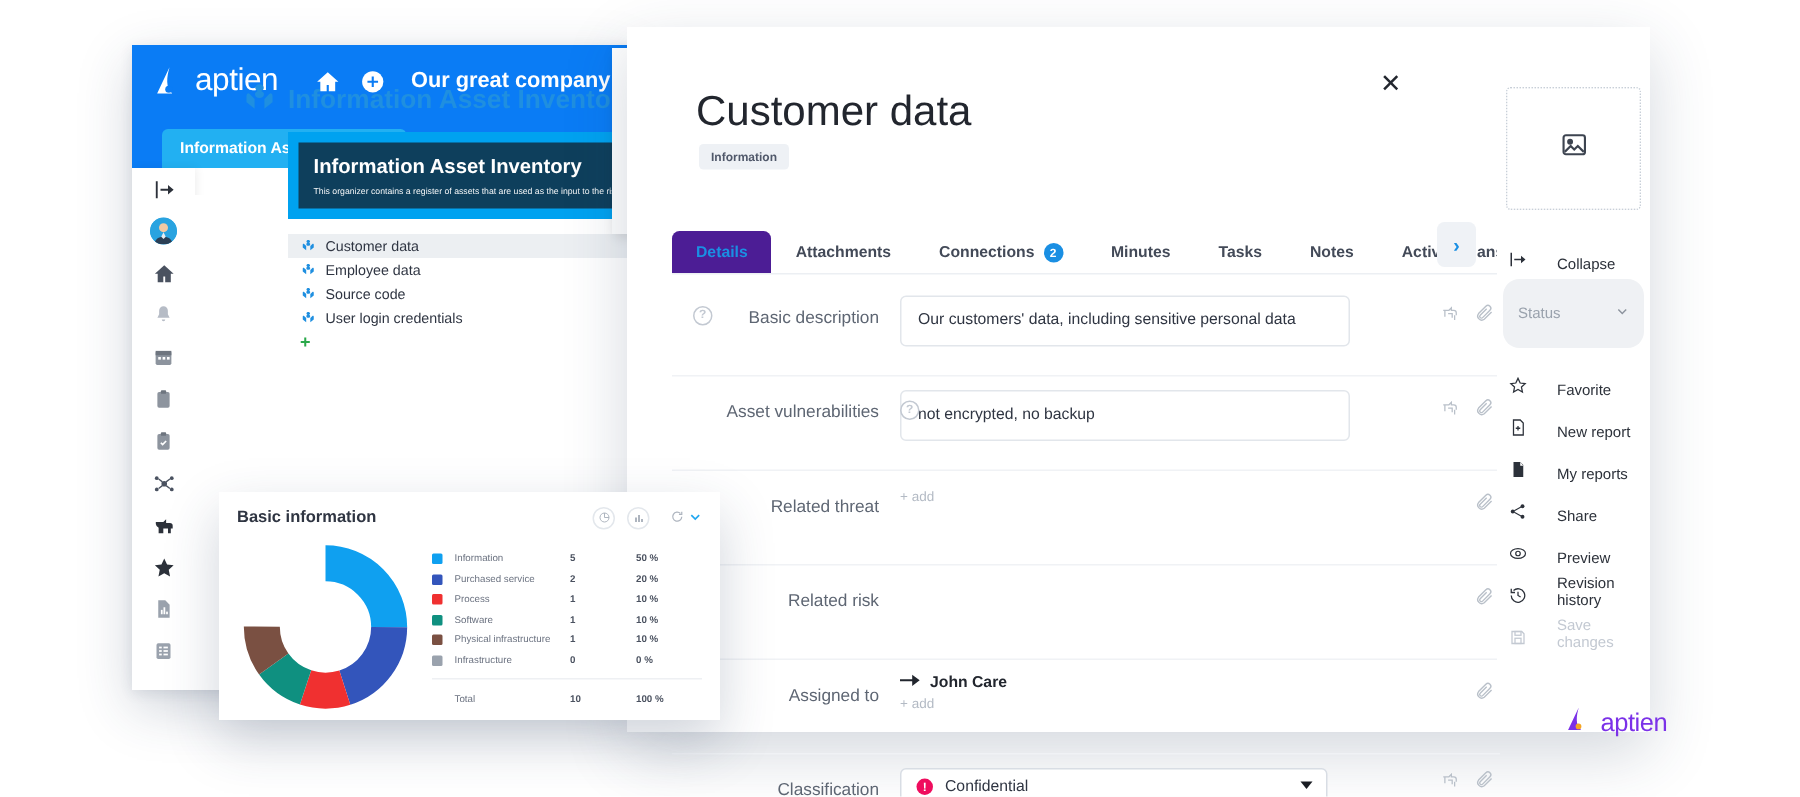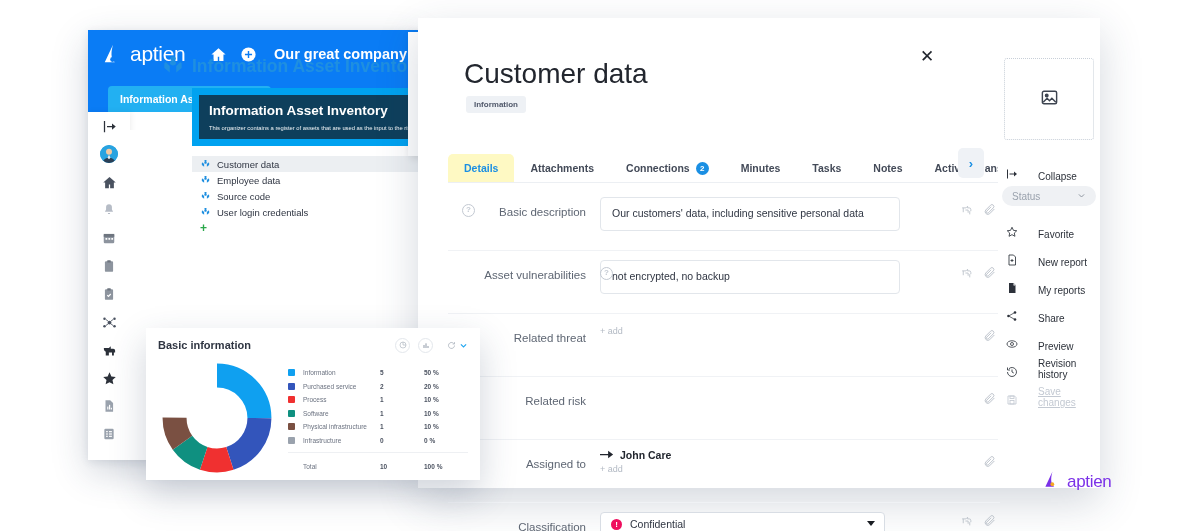--- a/index.html
+++ b/index.html
@@ -98,21 +98,21 @@
     position:absolute;left:48px;top:78px;background:#eef1f5;color:#50586a;font-size:8px;
     padding:4px 8px;border-radius:3px;font-weight:600;
   }
   .tabs{
     position:absolute;left:30px;top:134px;width:560px;height:30px;display:flex;align-items:flex-end;
   }
   .tab{
     height:28px;padding:0 16px;display:flex;align-items:center;gap:6px;font-size:10.5px;
     color:#434a58;font-weight:600;white-space:nowrap;
   }
-  .tab.active{background:#fef9c3;border-radius:5px 5px 0 0;color:#1a8fe3;}
+  .tab.active{background:#4c1d95;border-radius:5px 5px 0 0;color:#1a8fe3;}
   .tab.faded{color:#c9cfd8;}
   .tab-badge{
     background:#1a8fe3;color:#fff;border-radius:50%;width:13px;height:13px;font-size:8px;
     display:flex;align-items:center;justify-content:center;font-weight:700;
   }
   .tab-next{
     position:absolute;left:540px;top:130px;width:26px;height:30px;background:#eff2f6;
     border-radius:5px;display:flex;align-items:center;justify-content:center;color:#1a8fe3;
     font-size:13px;font-weight:700;
   }
@@ -158,24 +158,24 @@
   .close-x{position:absolute;left:502px;top:28px;font-size:17px;color:#22262e;font-weight:700;cursor:default;}
   .img-drop{
     position:absolute;left:6px;top:40px;width:88px;height:80px;border:1.5px dotted #c8cfd8;
     border-radius:3px;display:flex;align-items:center;justify-content:center;color:#4a5260;
   }
   .amenu{position:absolute;left:0;top:136px;width:102px;}
   .aitem{
     height:28px;display:flex;align-items:flex-end;gap:20px;font-size:10px;color:#2c313a;
     padding-left:8px;font-weight:500;
   }
-  .aitem.muted{color:#c3c9d2;text-decoration:underline;}
+  .aitem.muted{color:#c3c9d2;}
   .astatus{
     margin:4px 4px 6px 4px;height:20px;background:#eff1f4;border-radius:11px;
-    display:flex;align-items:center;justify-content:space-between;padding:0 10px;
+    display:flex;align-items:center;justify-content:space-between;padding:13px 10px;
     font-size:10px;color:#9aa2ad;
   }
 
   
   .chart-card{
     position:absolute;left:146px;top:328px;width:334px;height:152px;background:#fff;
     box-shadow:0 14px 34px rgba(40,60,90,.22);padding:8px 12px;box-sizing:border-box;
   }
   .chart-head{display:flex;align-items:center;justify-content:space-between;}
   .chart-title{font-size:11px;font-weight:700;color:#2f3542;}

